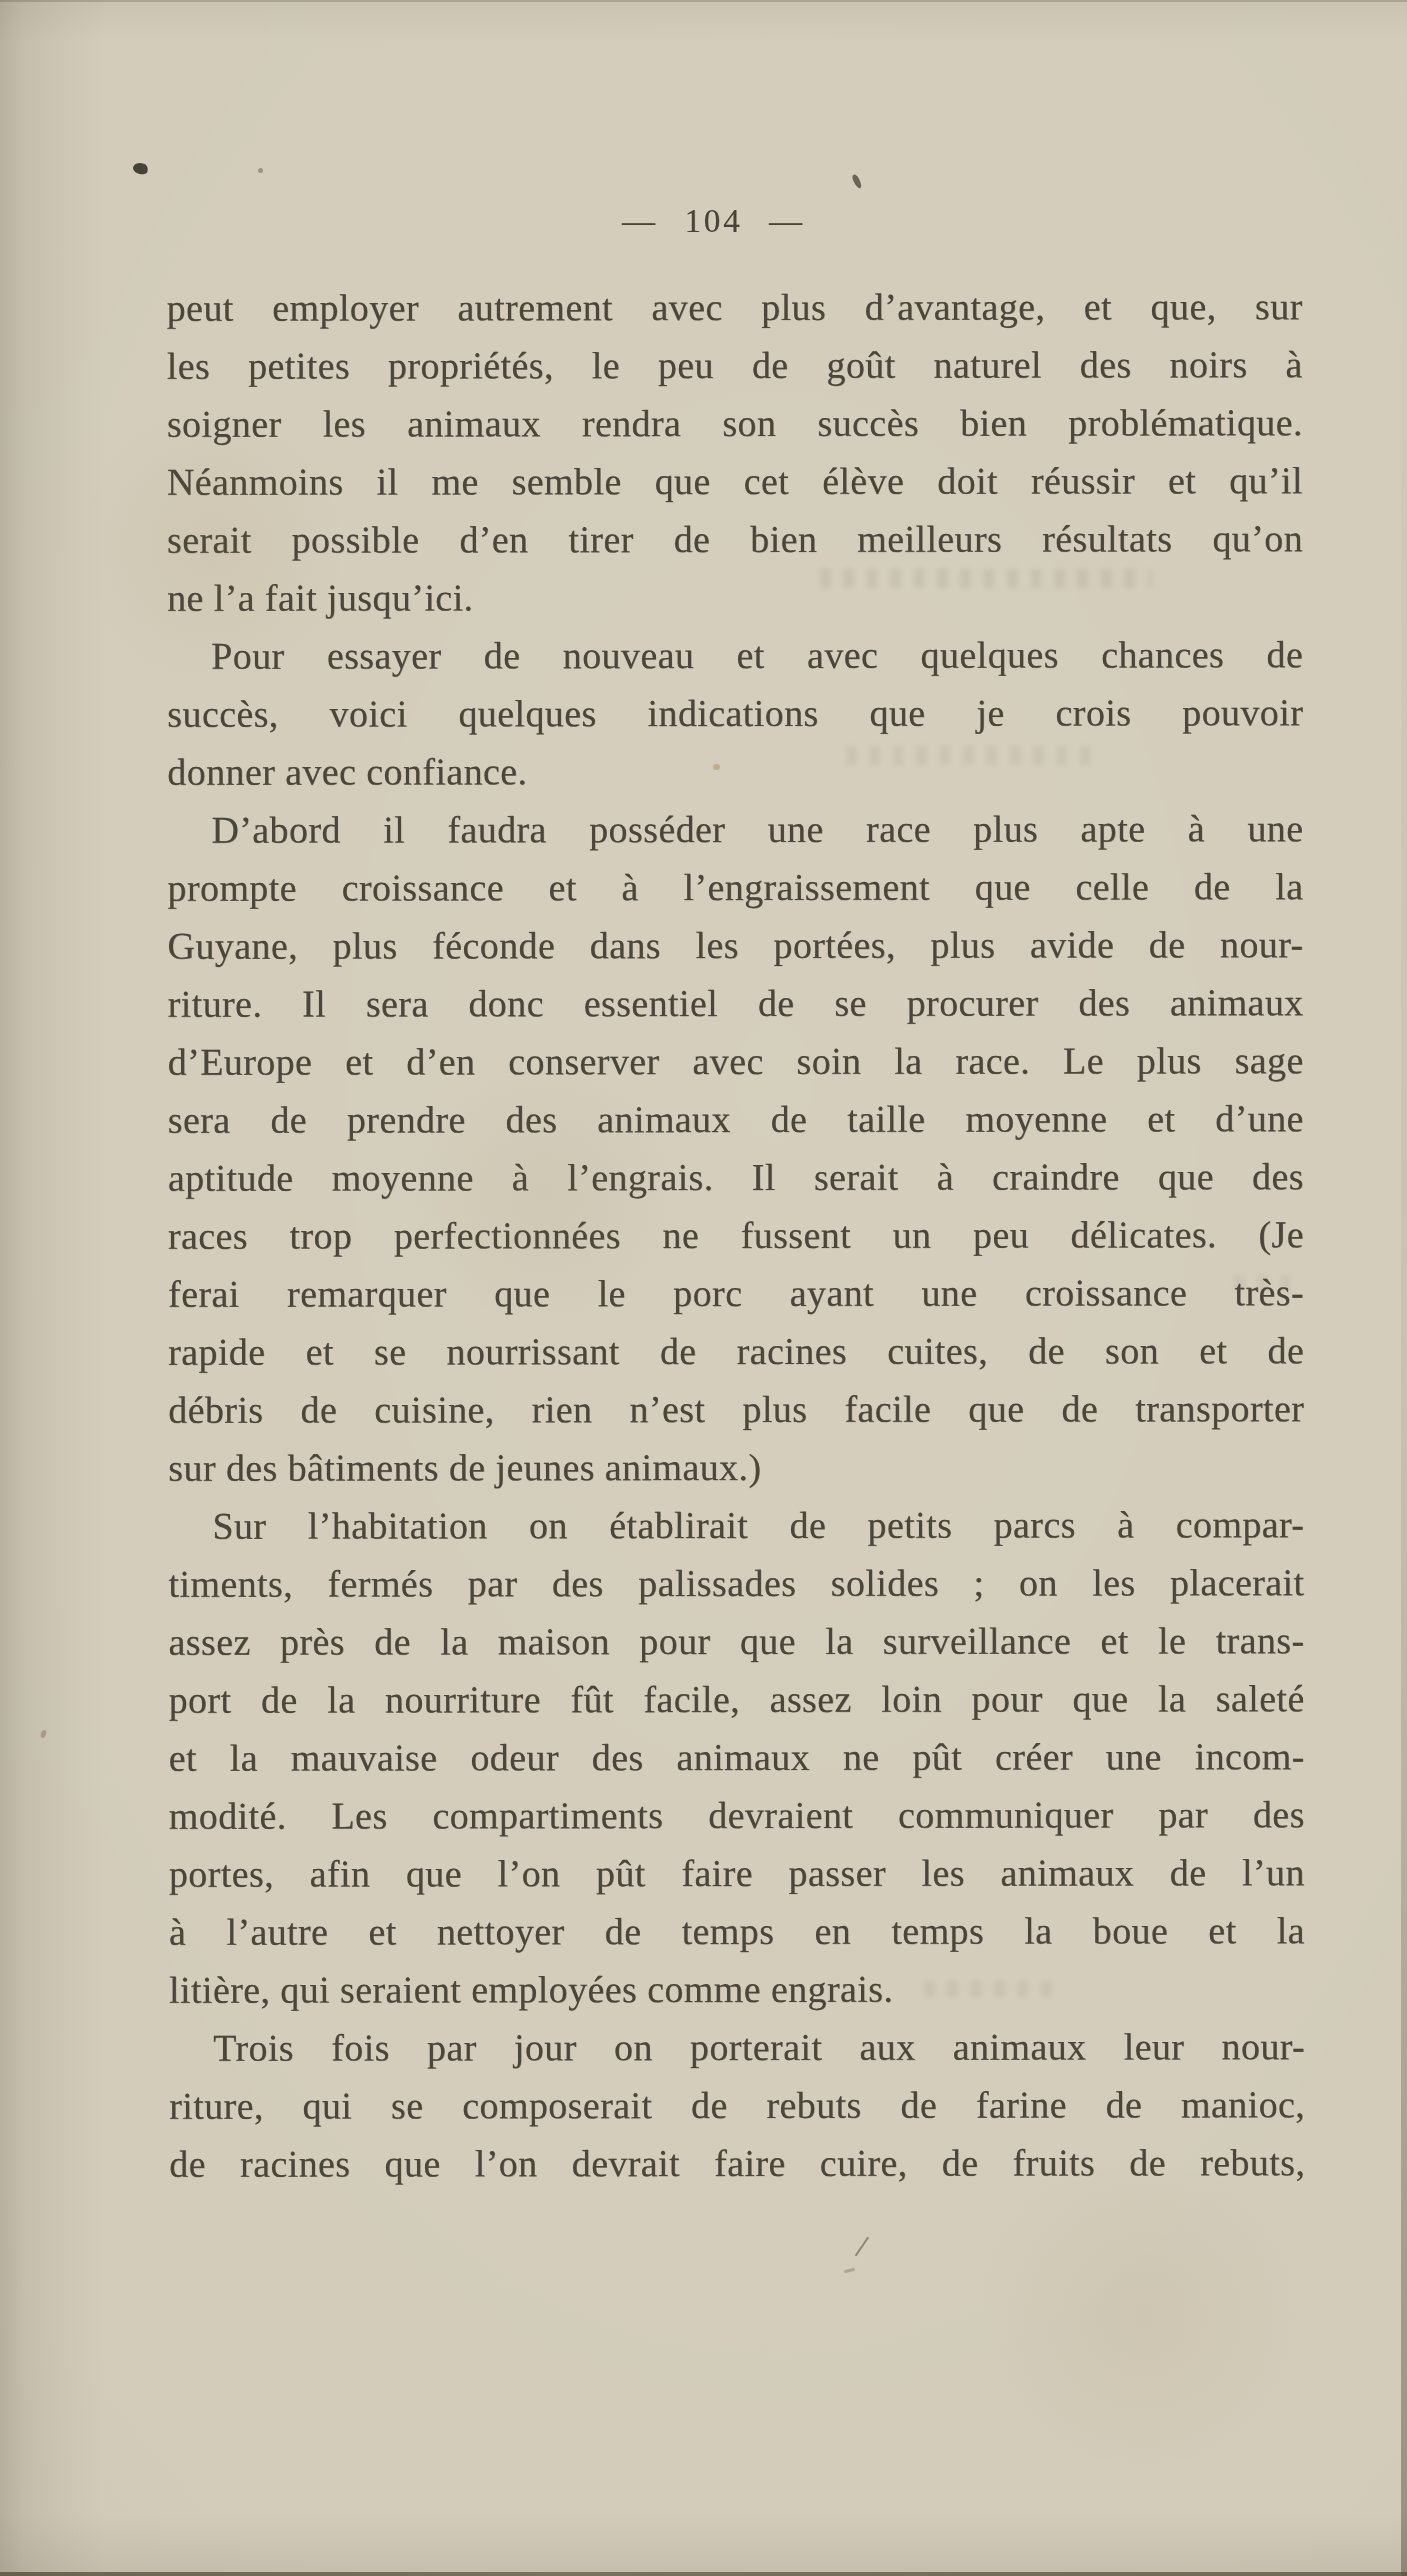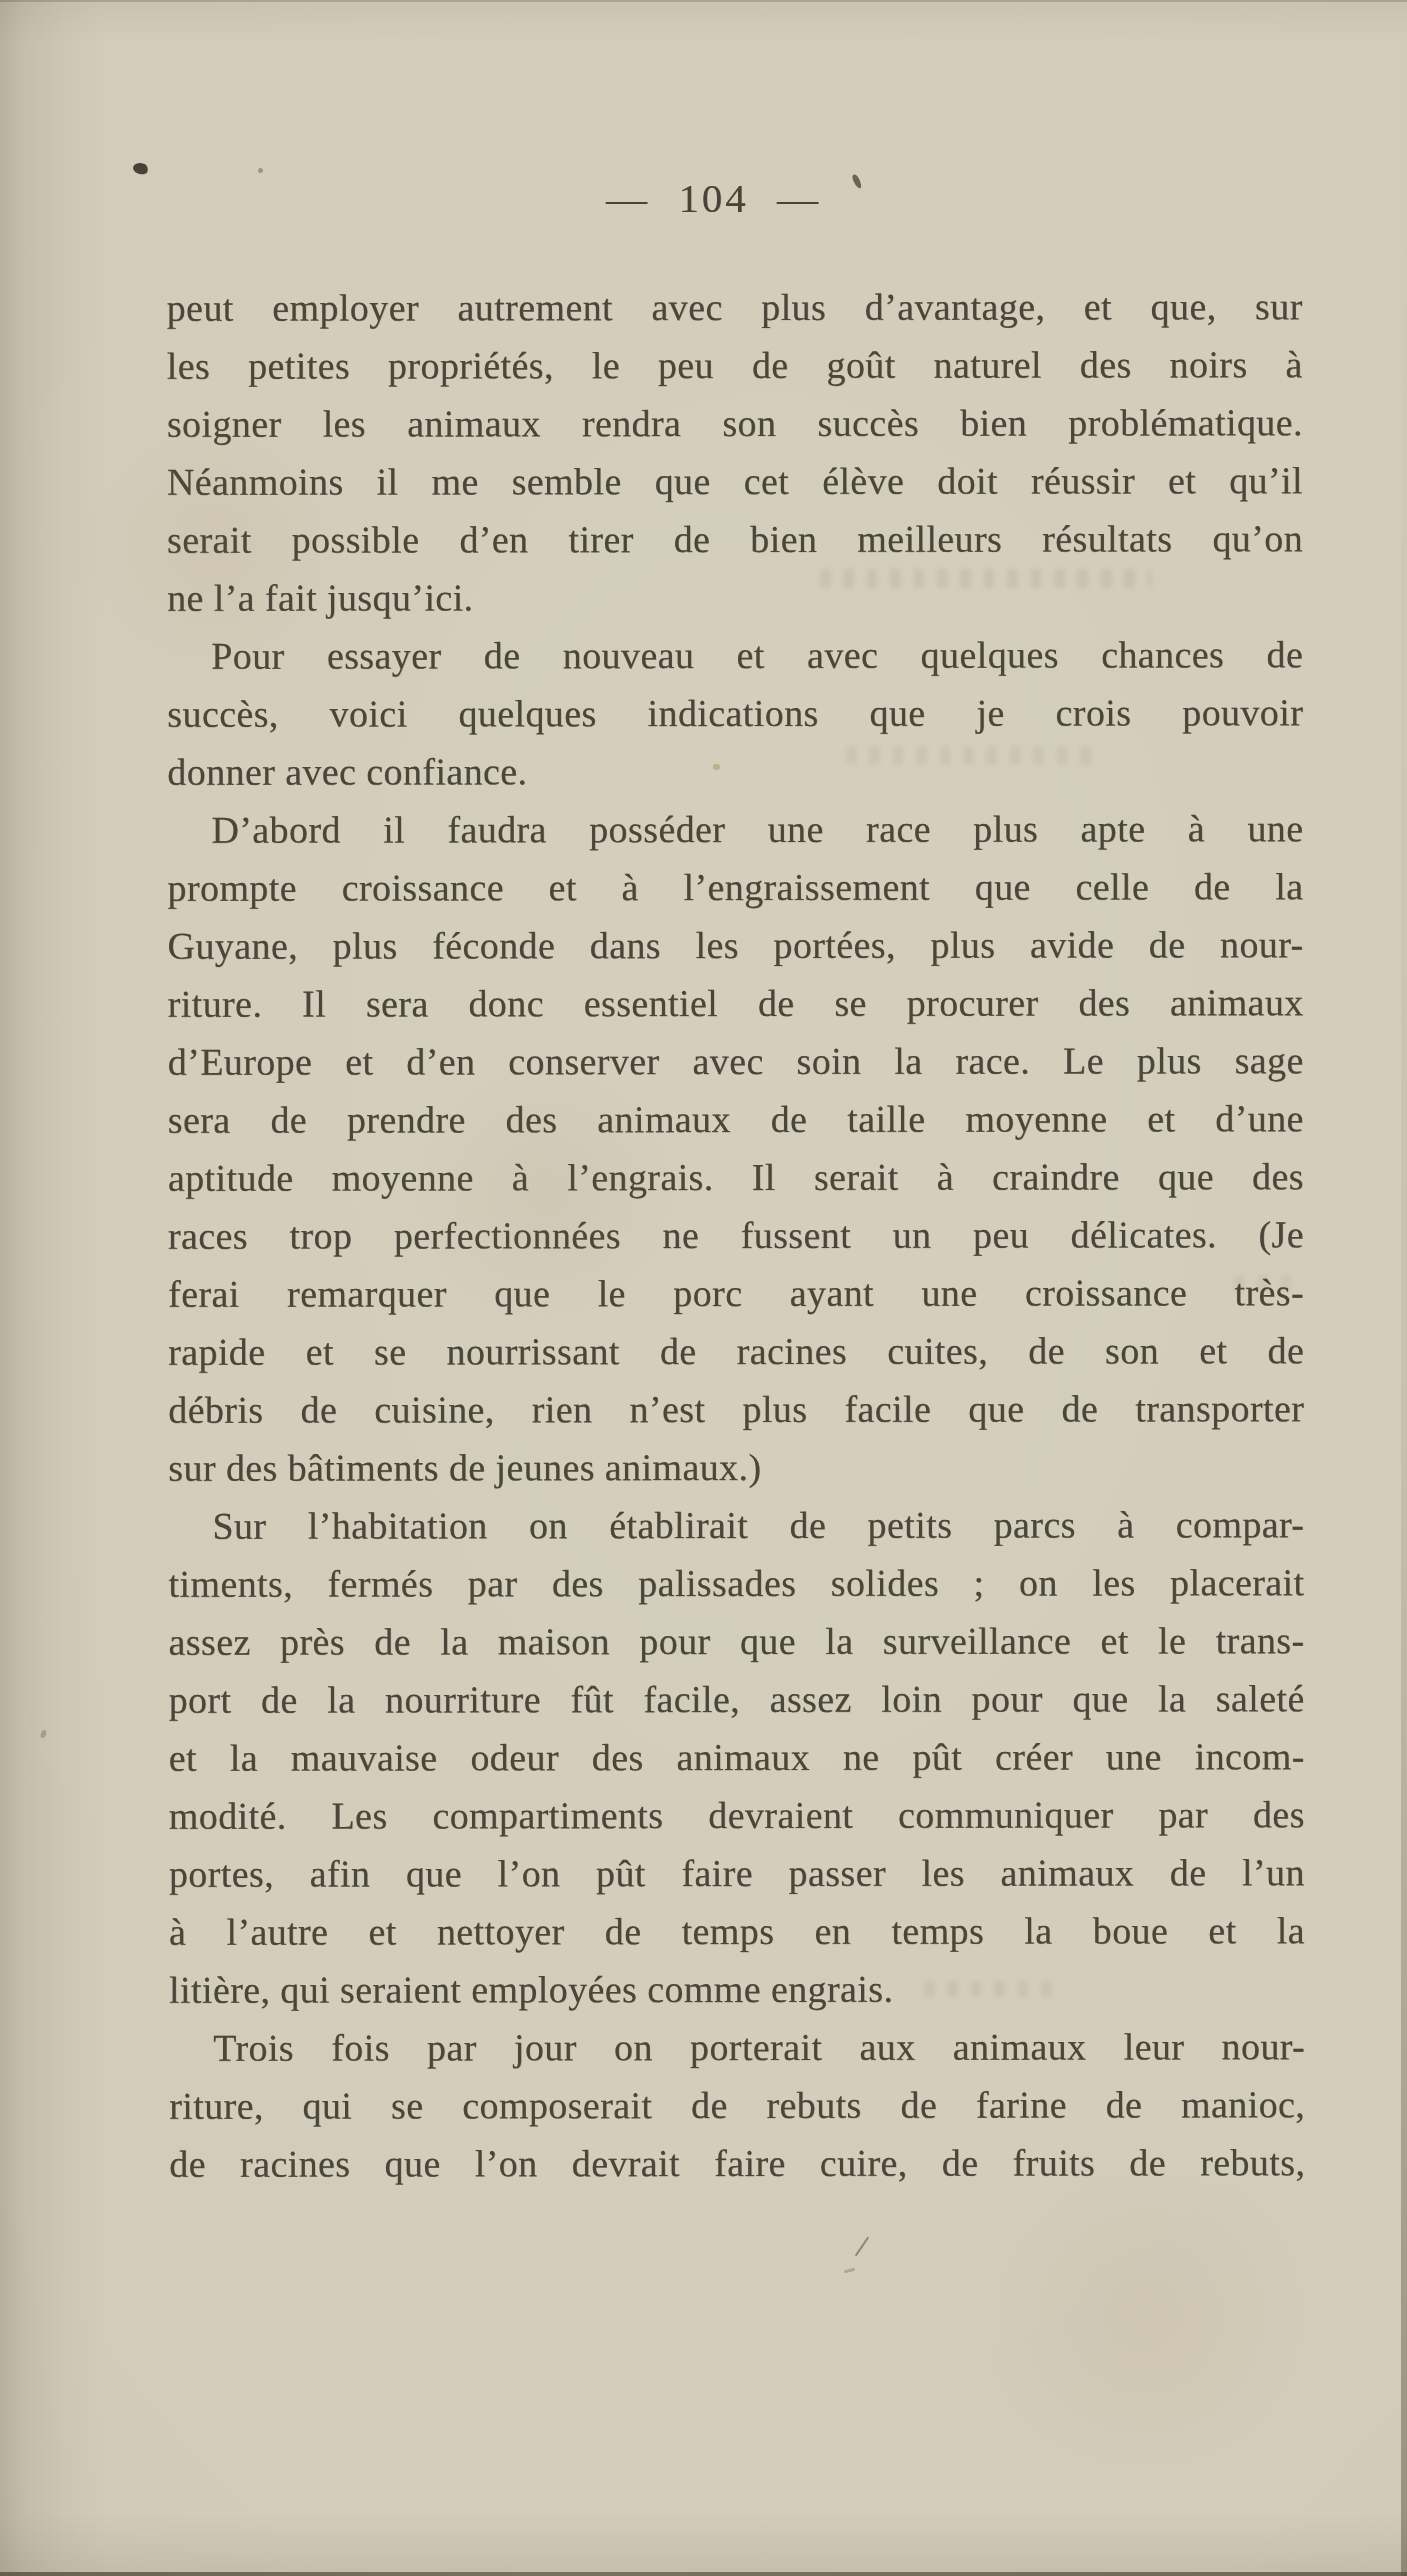--- a/index.html
+++ b/index.html
@@ -30,27 +30,27 @@
     position: absolute; top: 0; bottom: 0; right: 0; width: 5.7px;
     background: linear-gradient(180deg, rgba(62,55,40,0.0) 0%, rgba(62,55,40,0.08) 55%, rgba(52,46,32,0.38) 100%);
   }
   .edge-top {
     position: absolute; top: 0; left: 0; right: 0; height: 2.1px;
     background: rgba(62,55,40,0.22);
   }
 
   .page-number {
     position: absolute;
-    top: 173px;
+    top: 196px;
     left: 0;
     width: 100%;
     padding-left: 20px;
     box-sizing: border-box;
     text-align: center;
-    font-size: 41px;
+    font-size: 33px;
     line-height: 50px;
     letter-spacing: 2.8px;
     word-spacing: 15.6px;
     color: #4a4438;
     text-shadow: 0.4px 0.4px 0.6px rgba(74,68,56,0.45);
   }
 
   .text-block {
     position: absolute;
     top: 278px;

